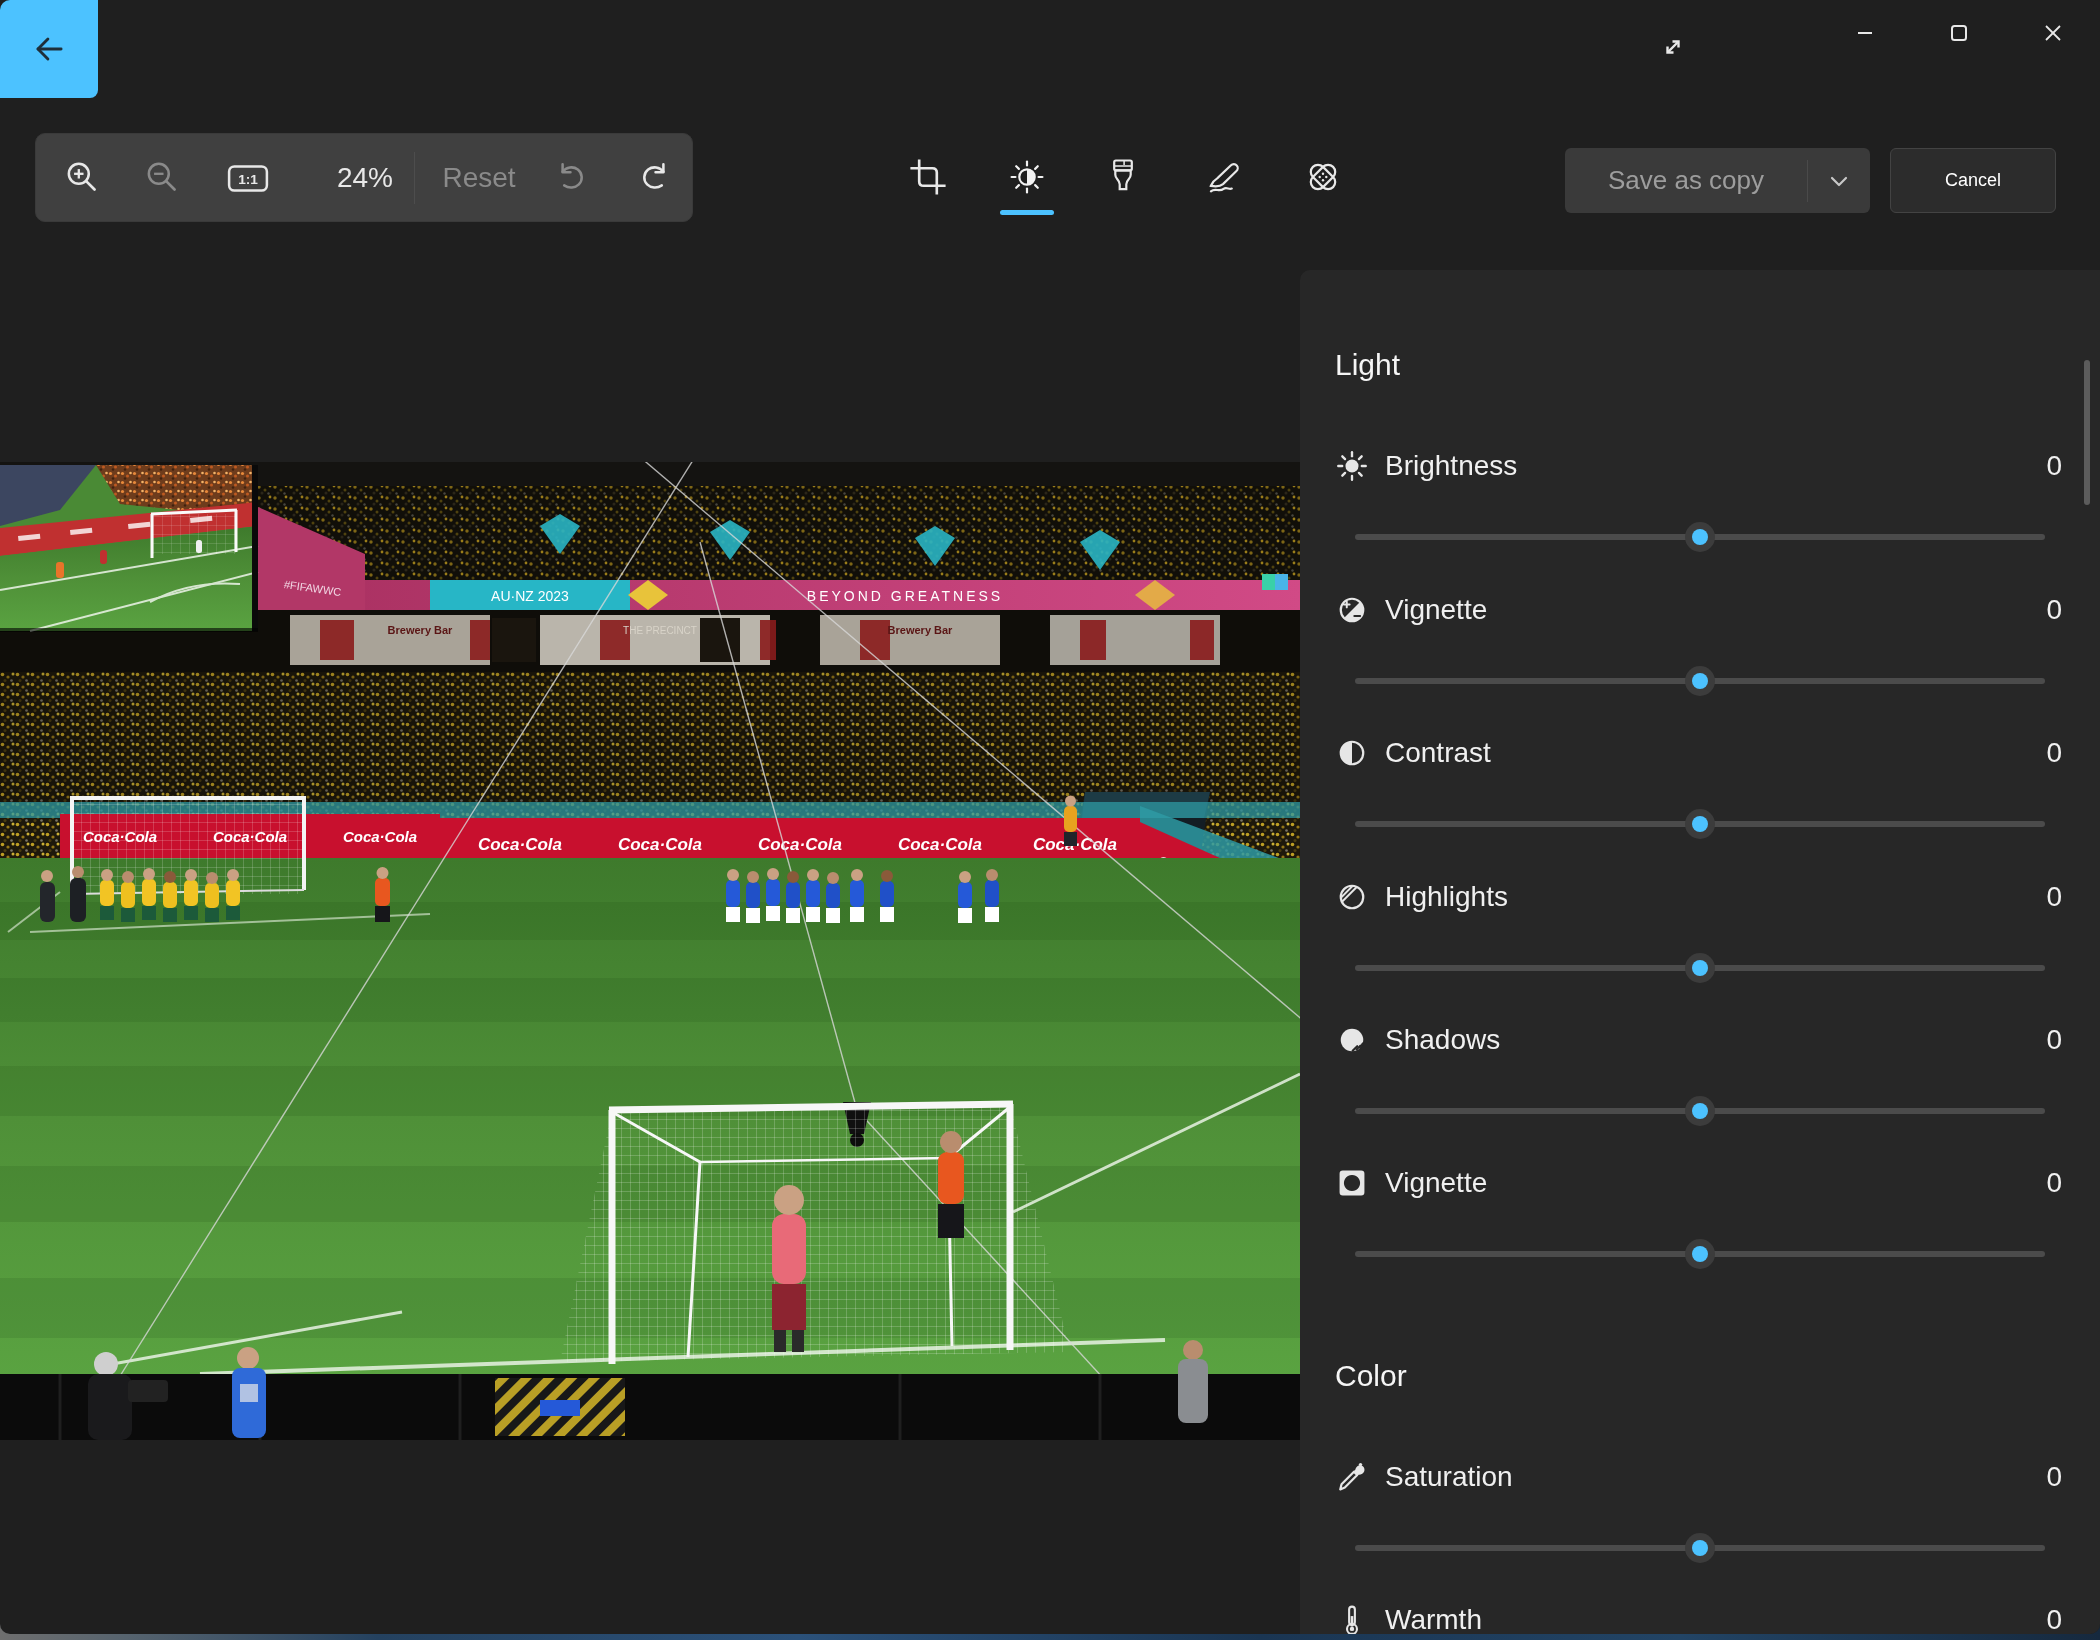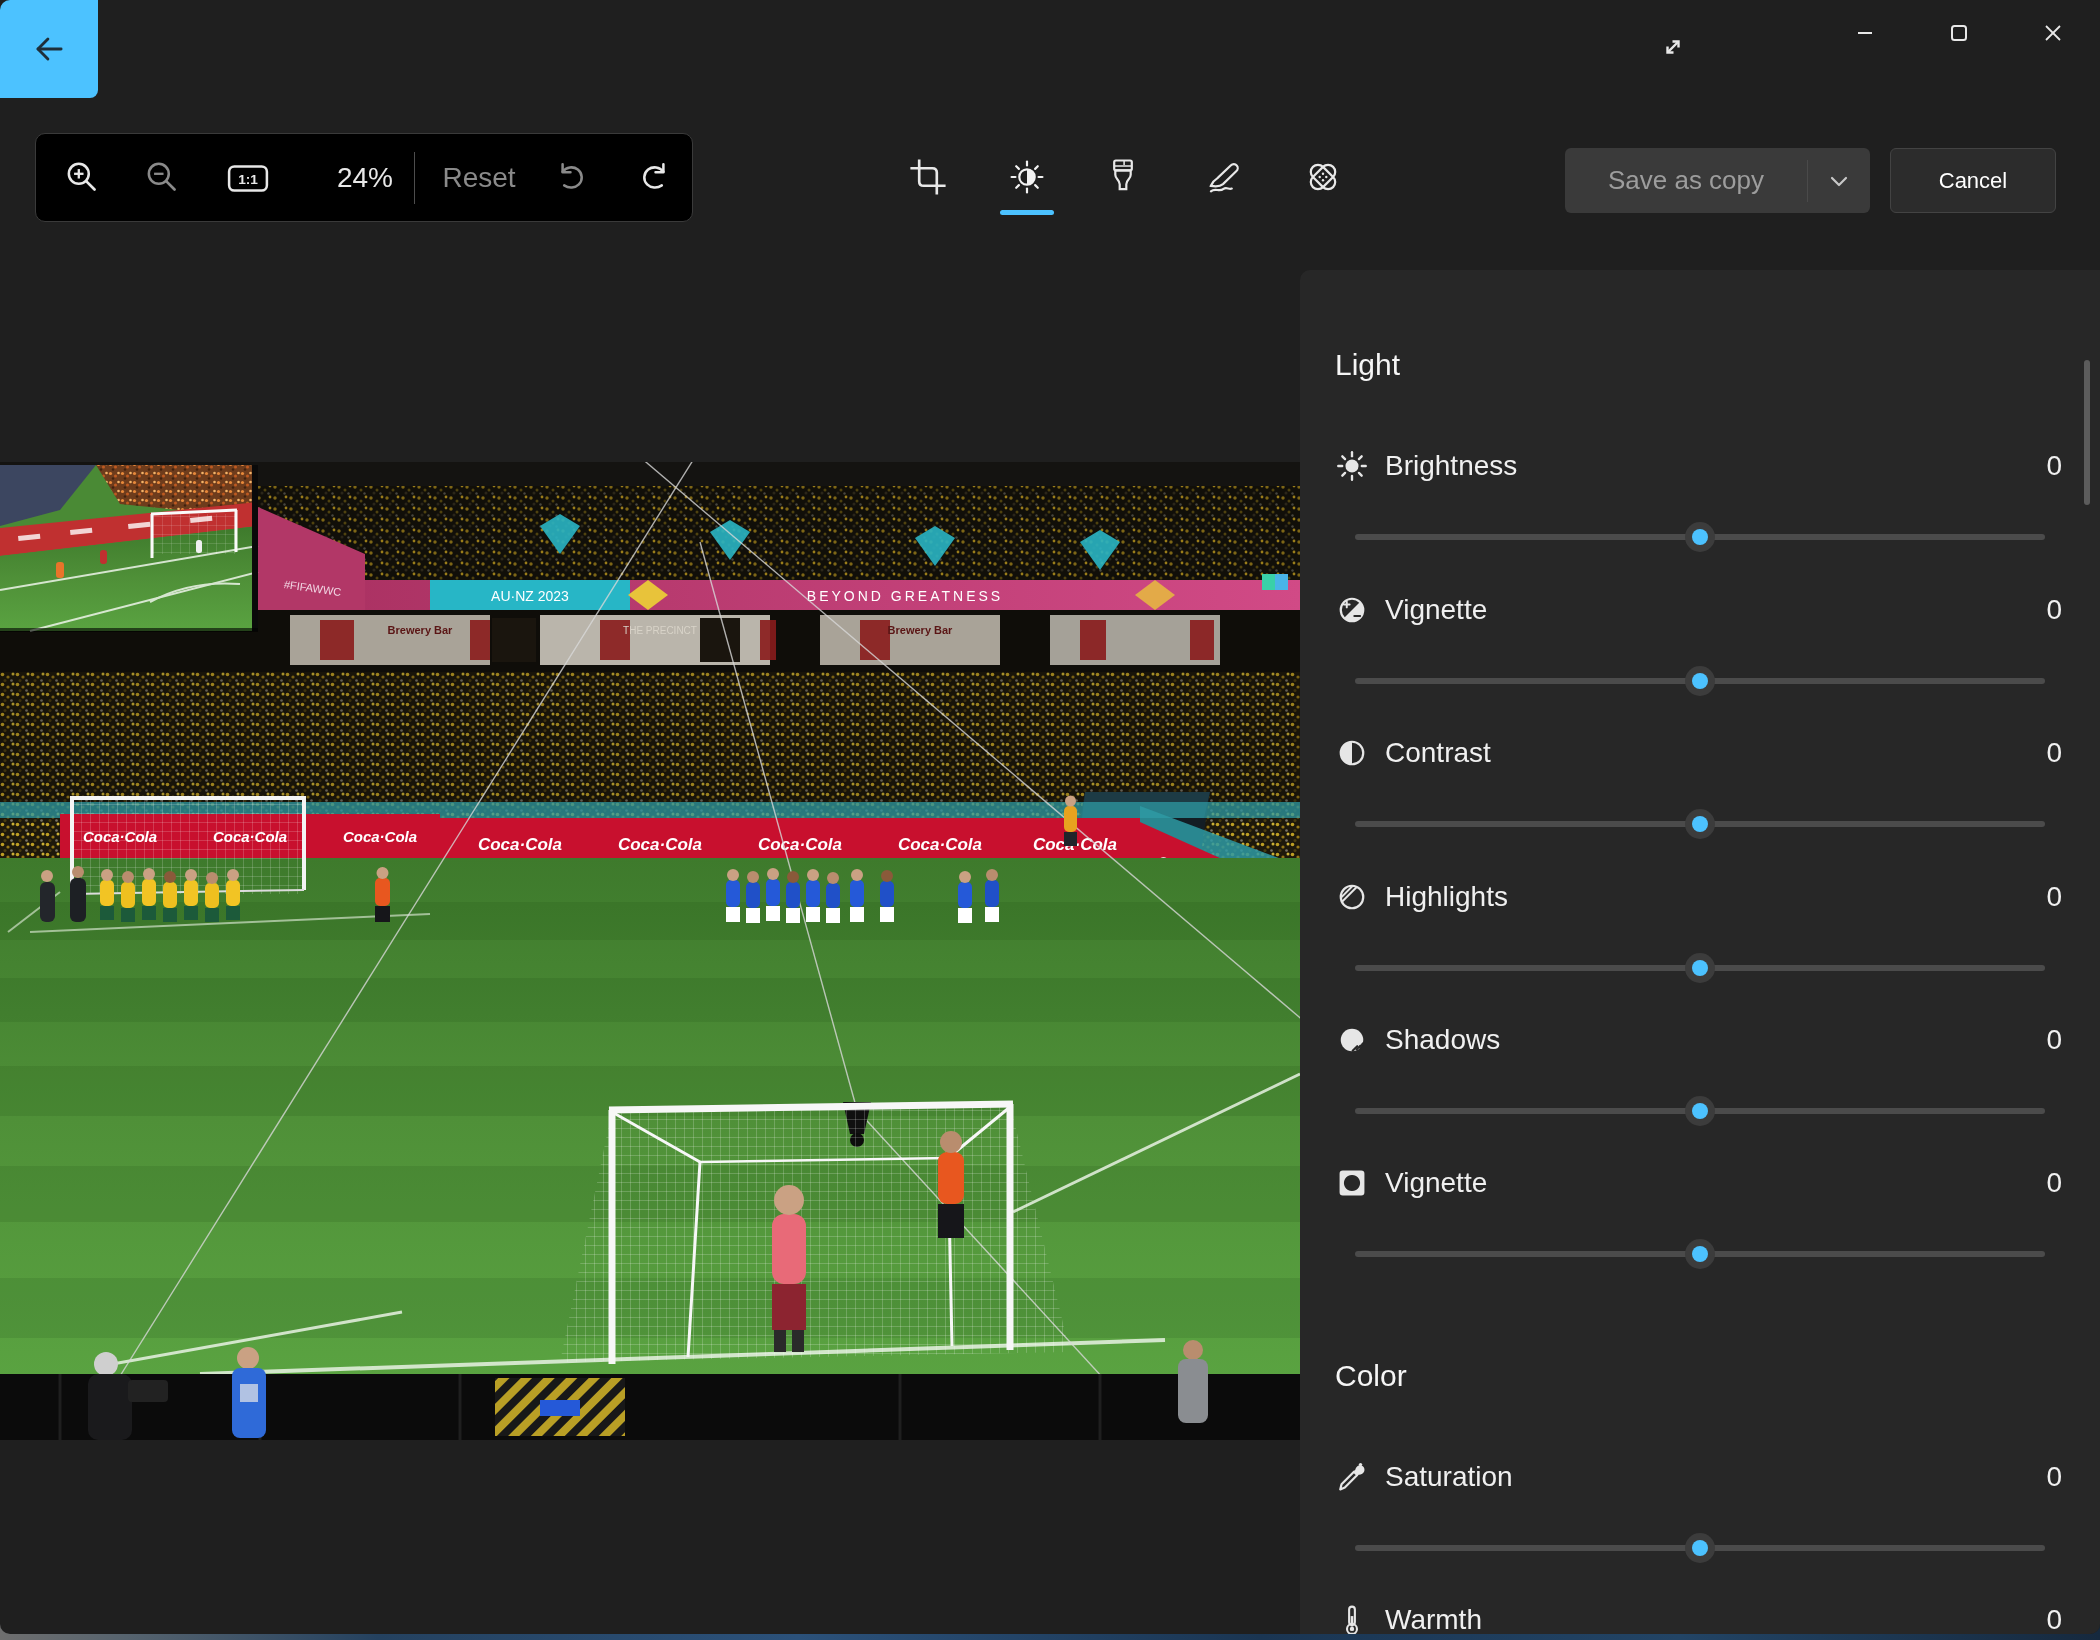--- a/index.html
+++ b/index.html
@@ -20,39 +20,39 @@
     border-radius:10px 0 8px 0; display:flex; align-items:center; justify-content:center;
     cursor:pointer;
   }
   #title { left:135px; top:0; height:98px; display:flex; align-items:center;
     font-size:26px; color:#ffffff; }
   .winctl { top:8px; width:62px; height:50px; display:flex; align-items:center; justify-content:center; }
   #fullscreen-btn { left:1642px; top:18px; width:62px; height:58px; display:flex; align-items:center; justify-content:center; }
   
   #zoom-card {
     left:35px; top:133px; width:658px; height:89px;
-    background:#000000; border:1px solid #3a3a3a; border-radius:10px;
+    background:#404040; border:1px solid #3a3a3a; border-radius:10px;
   }
   .tb-item { top:0; height:87px; display:flex; align-items:center; justify-content:center; }
   .tb-text { font-size:28px; color:#e8e8e8; }
   .dim { color:#8a8a8a; }
   #tb-divider { left:378px; top:18px; width:1px; height:52px; background:#4d4d4d; }
   .tab-btn { top:145px; width:64px; height:64px; display:flex; align-items:center; justify-content:center; border-radius:6px; cursor:pointer; }
   #adjust-underline { left:1000px; top:210px; width:54px; height:5px; border-radius:3px; background:#4cc2ff; }
   #save-btn {
     left:1565px; top:148px; width:305px; height:65px; background:#3a3a3a;
     border-radius:6px; display:flex; align-items:center; cursor:default;
   }
   #save-btn .save-label { flex:1; text-align:center; font-size:26px; color:#9d9d9d; }
   #save-divider { width:1px; height:42px; background:#4a4a4a; }
   #save-chevron-zone { width:62px; display:flex; align-items:center; justify-content:center; height:100%; cursor:pointer; }
   #cancel-btn {
     left:1890px; top:148px; width:166px; height:65px; background:#2c2c2c;
     border:1px solid #434343; border-radius:6px; display:flex; align-items:center; justify-content:center;
-    font-size:22px; color:#ffffff; cursor:pointer;
+    font-size:18px; color:#ffffff; cursor:pointer;
   }
   
   #edit-panel {
     left:1300px; top:270px; width:800px; height:1364px;
     background:#272727; border-radius:10px 0 0 0; overflow:hidden;padding-left:28px;
   }
   .section-header { left:35px; font-size:30px; color:#f5f5f5; }
   .slider-row { left:35px; width:727px; height:120px; }
   .row-head { position:absolute; left:0; top:0; width:100%; height:44px; display:flex; align-items:center; }
   .row-icon { width:34px; height:34px; flex:0 0 34px; }

